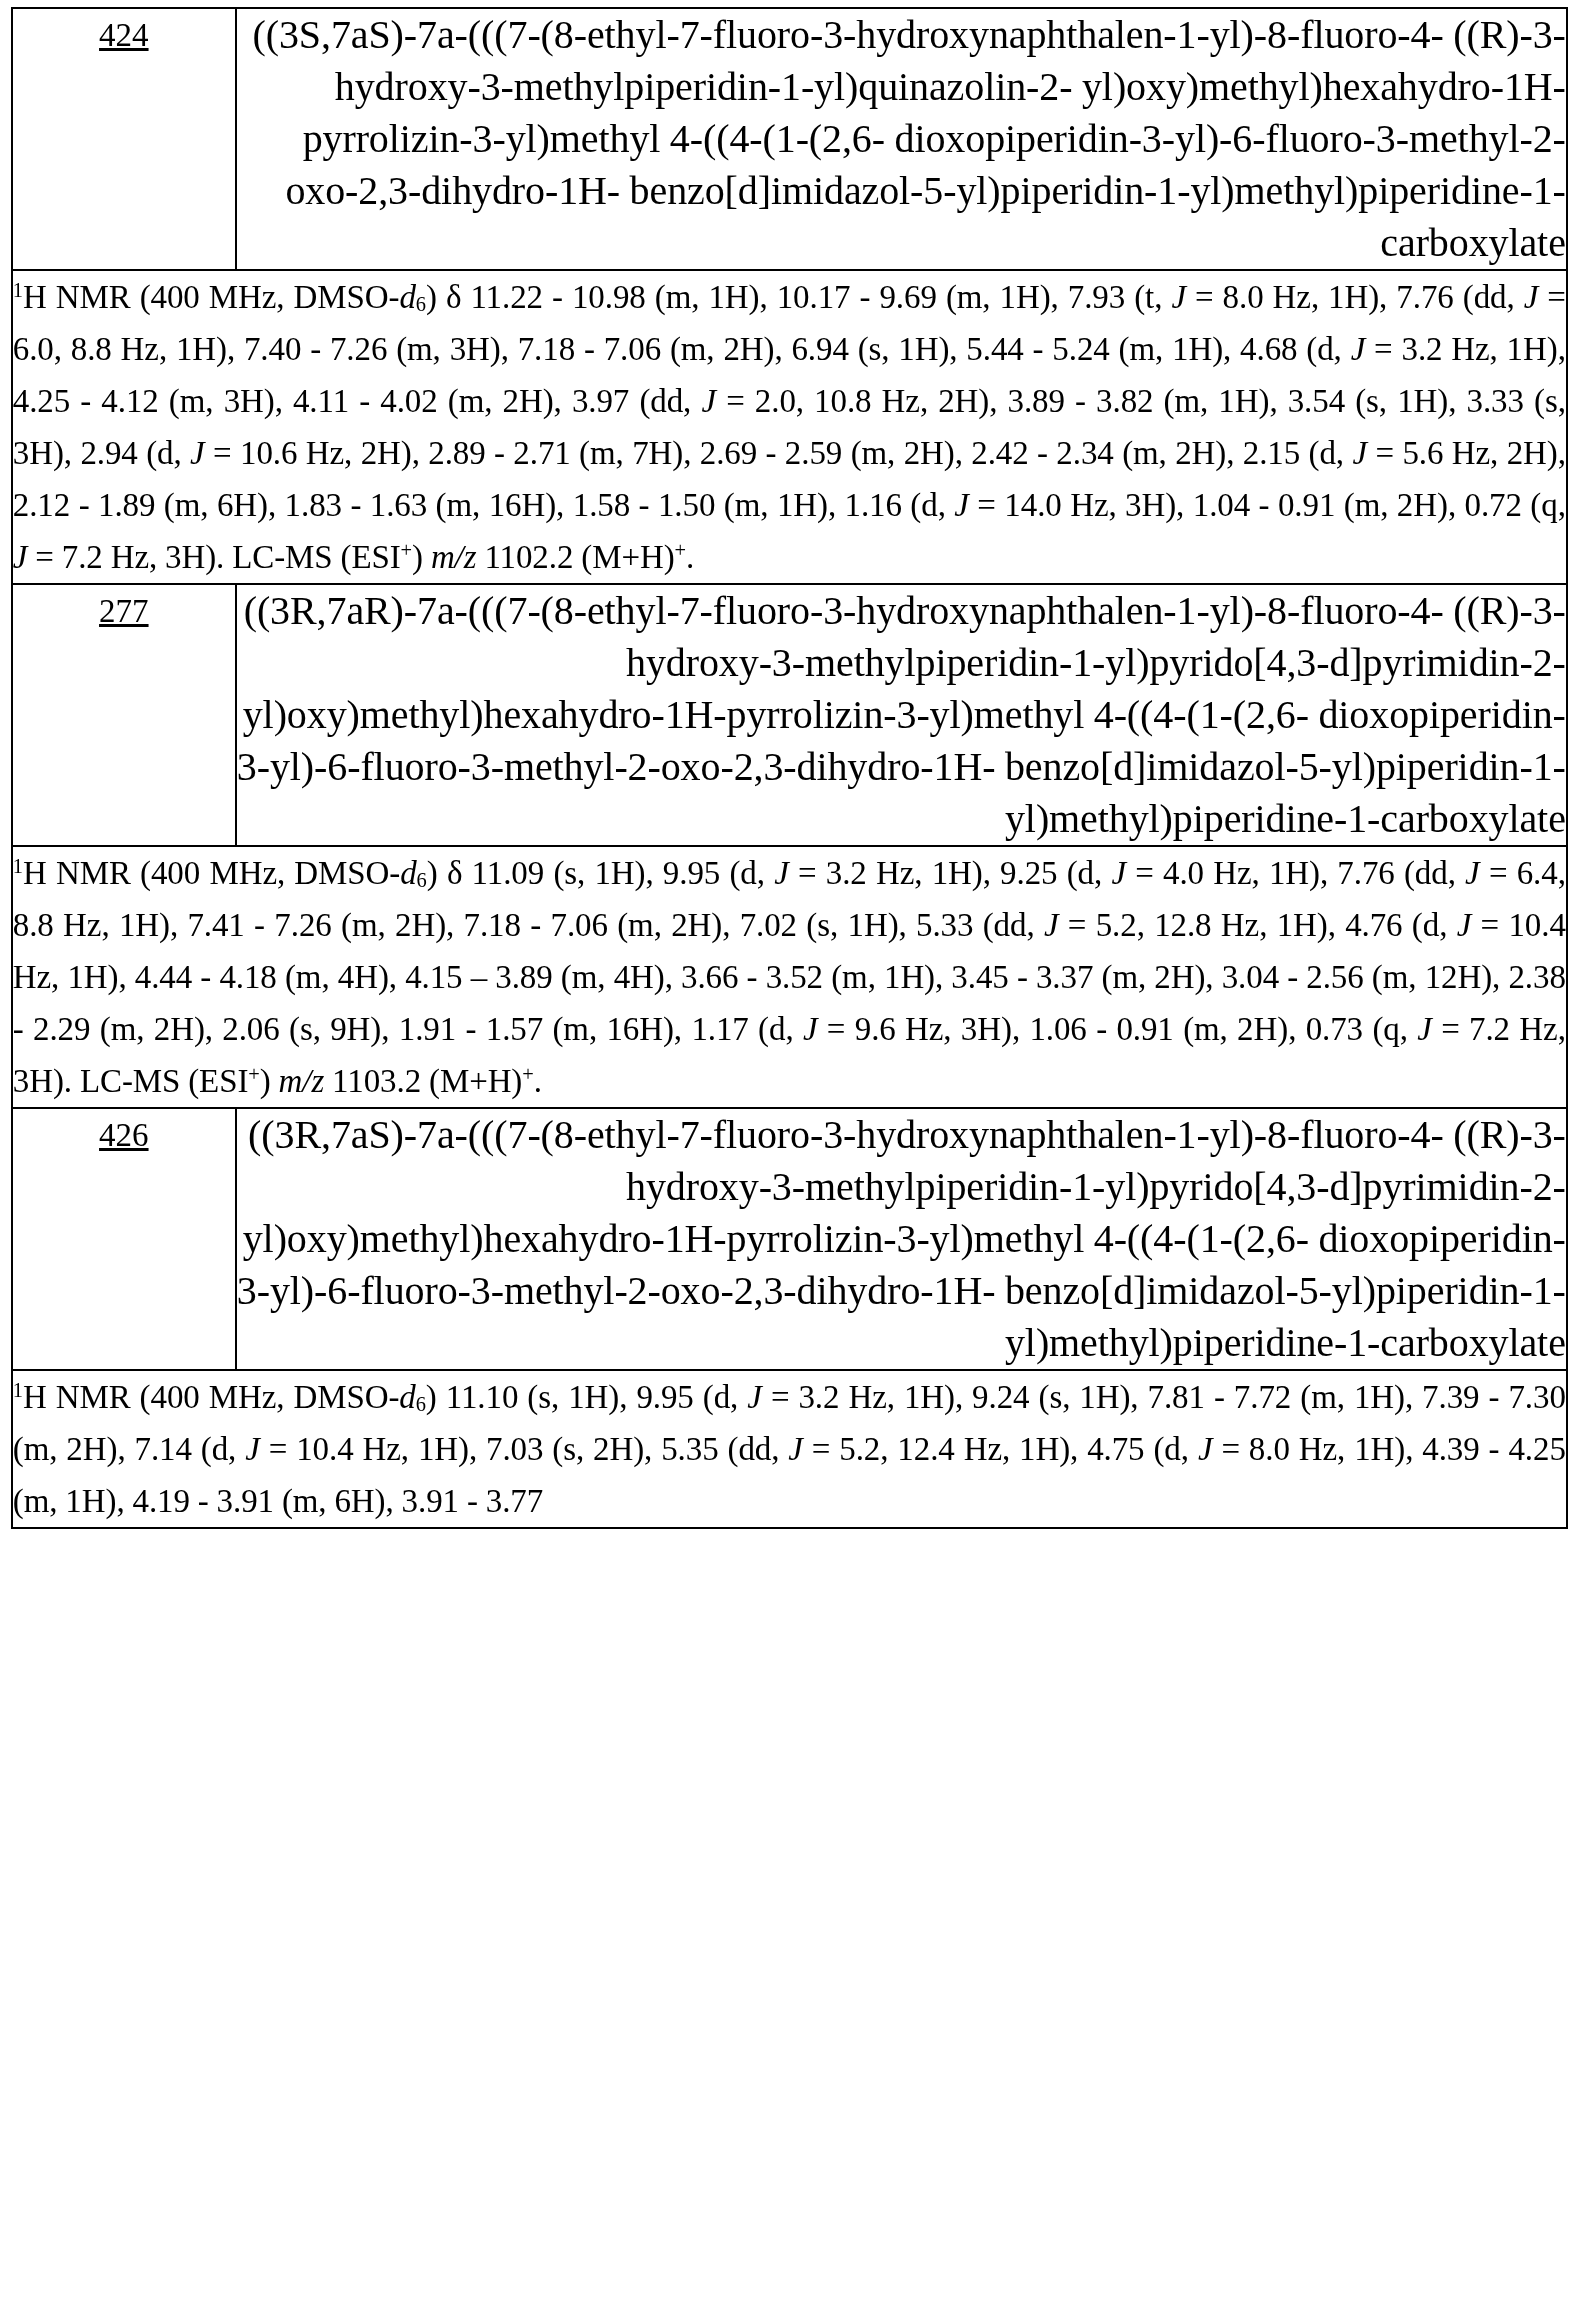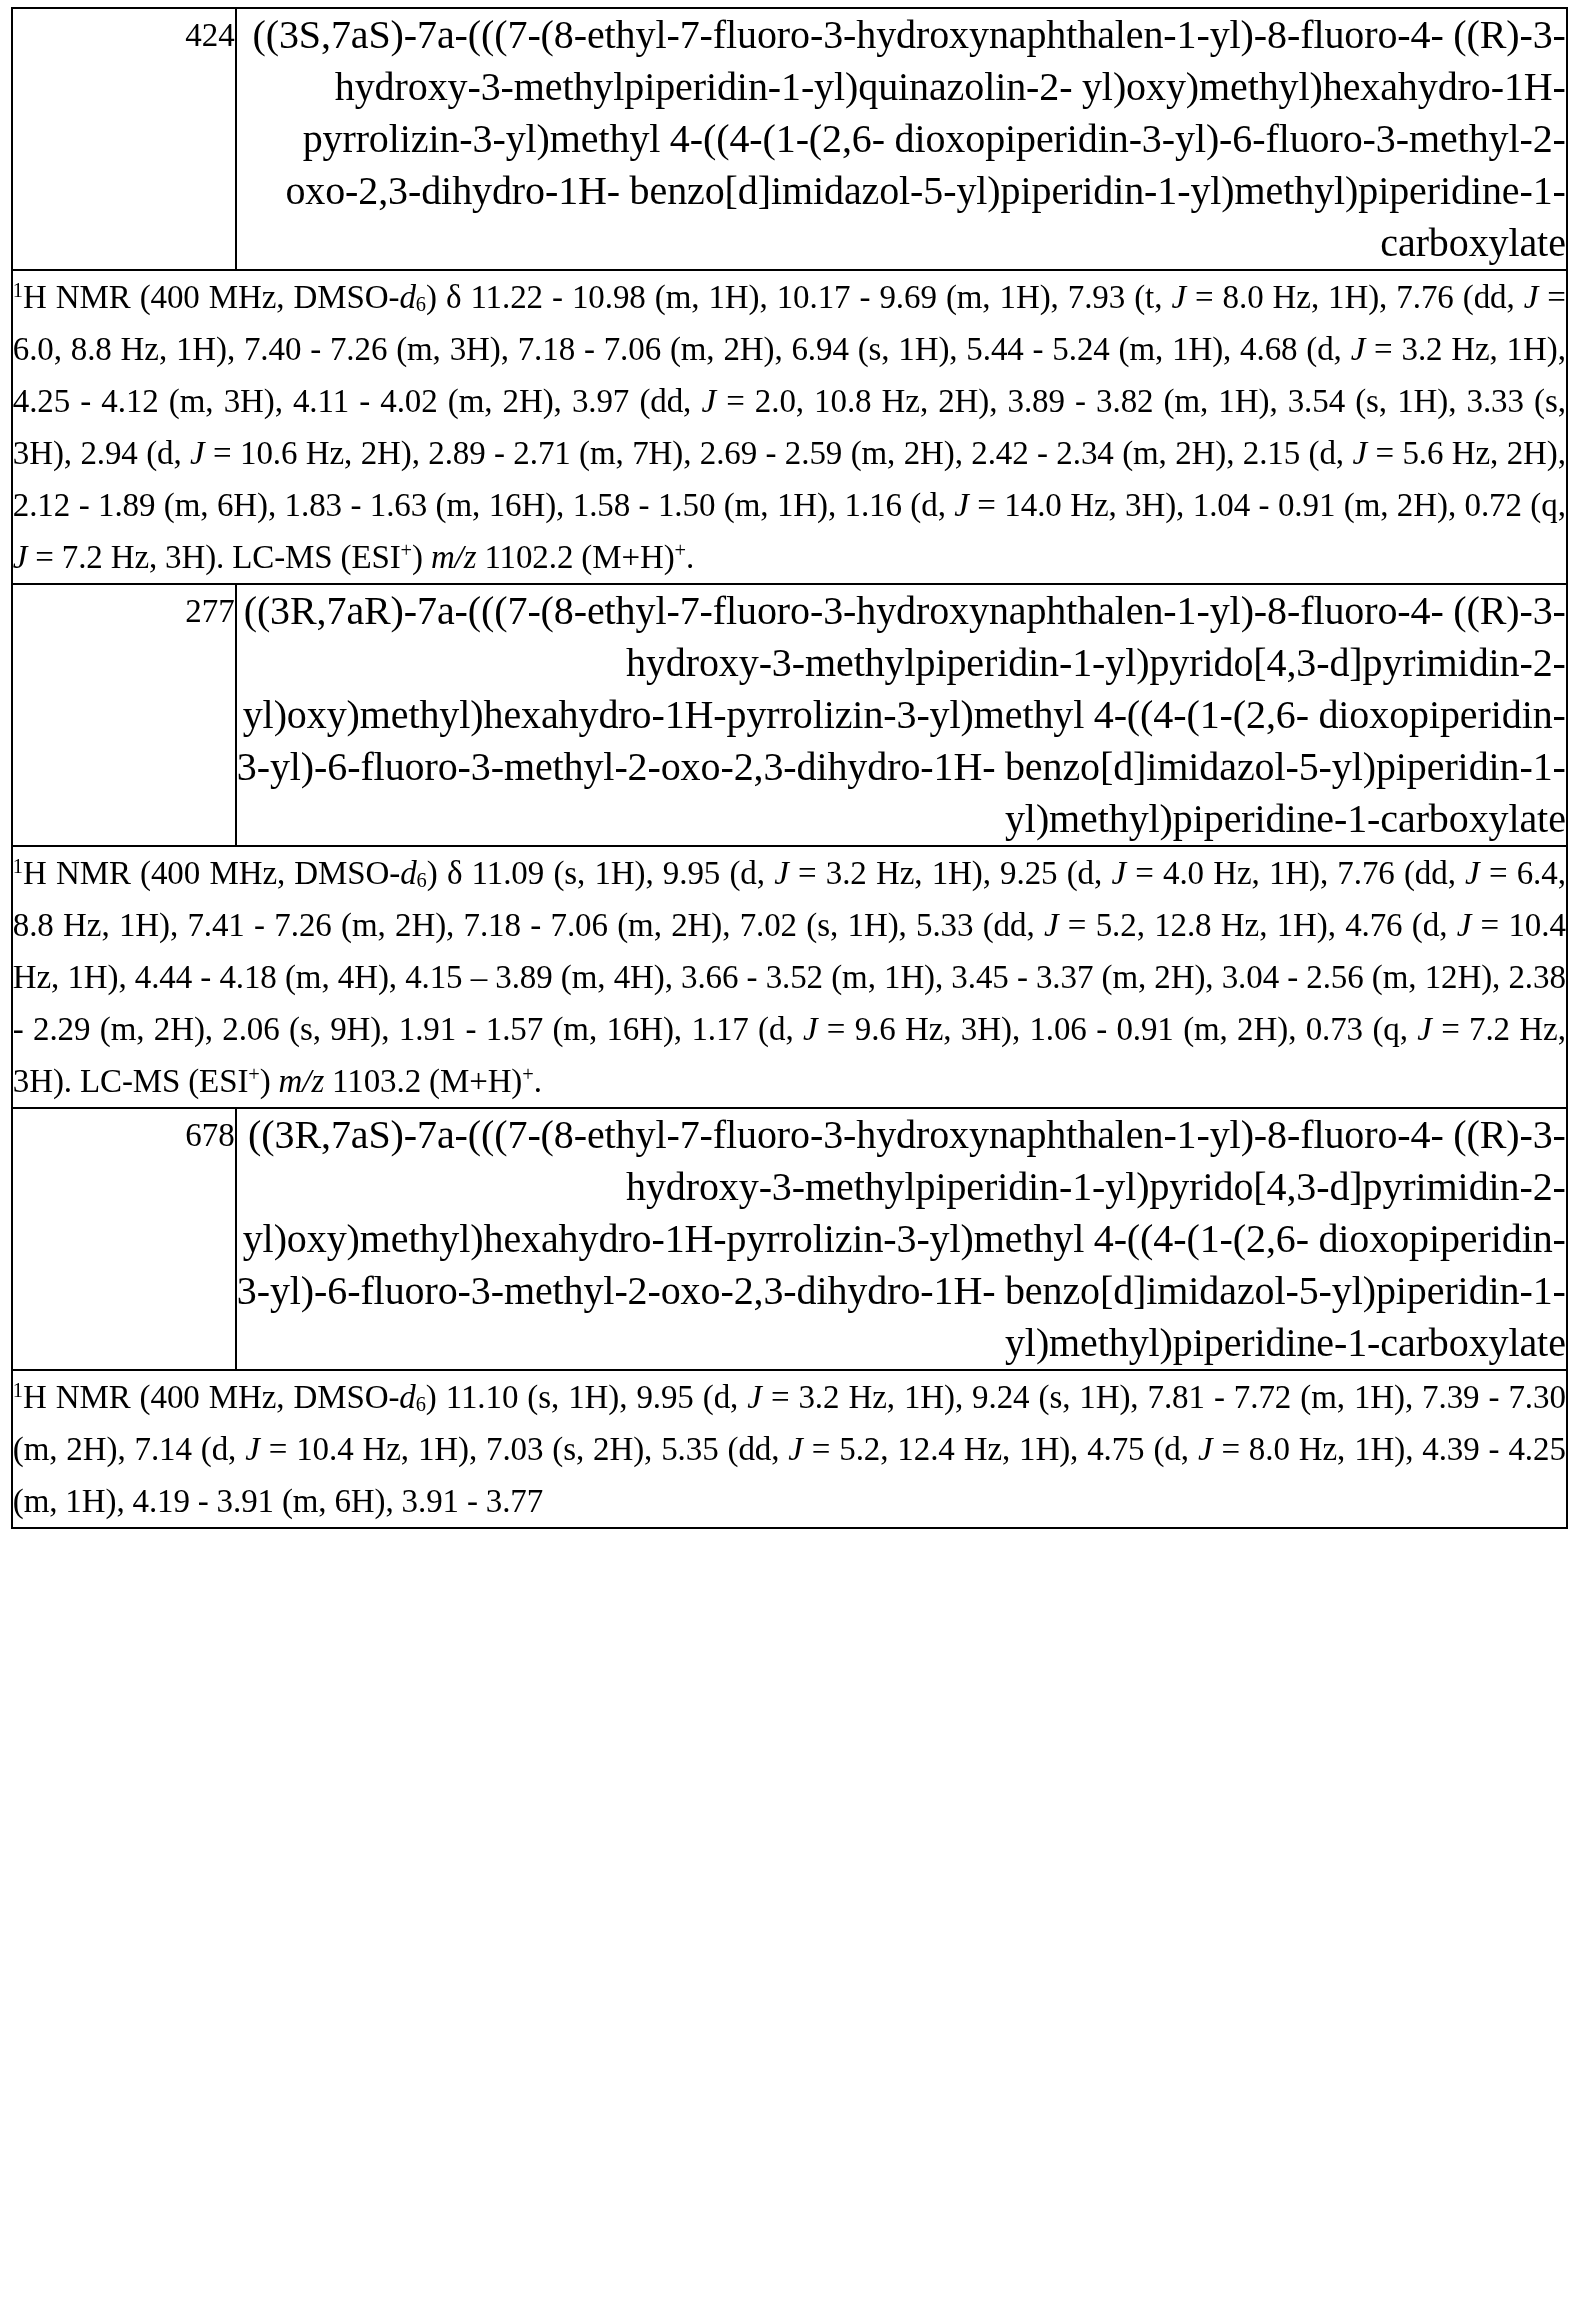--- a/index.html
+++ b/index.html
@@ -33,24 +33,25 @@
 
   table.patent-table td {
     border: 2.5px solid #000000;
     vertical-align: top;
     padding: 0;
   }
 
   
   td.num-cell {
     width: 224px;
-    text-align: right;
+    text-align: center;
     padding: 11.6px 15px 11.6px 0;
     font-size: 33px;
     line-height: 52px;
+    text-decoration: underline;
   }
 
   
   td.name-cell {
     padding: 11.6px 13.3px 13.3px 15px;
     font-size: 40px;
     line-height: 52px;
     letter-spacing: -0.1px;
     word-spacing: -0.4px;
     text-align: right;
@@ -125,21 +126,21 @@
           <span class="para">benzo[d]imidazol-5-yl)piperidin-1-yl)methyl)piperidine-1-carboxylate</span>
         </td>
       </tr>
 
       <tr>
         <td class="data-cell" colspan="2"><sup>1</sup><span>H NMR (400 MHz, DMSO-</span><i>d</i><sub>6</sub><span>) δ 11.09 (s, 1H), 9.95 (d, </span><span><i>J </i>= 3.2 Hz, 1H), 9.25 (d, <i>J</i> = 4.0 Hz, 1H), 7.76 (dd, <i>J</i> = 6.4, 8.8 Hz, 1H), 7.41 - 7.26 (m, 2H), 7.18 - 7.06 (m, 2H), 7.02 (s, 1H), 5.33 (dd, <i>J</i> = 5.2, 12.8 Hz, 1H), 4.76 (d, <i>J</i> = 10.4 Hz, 1H), 4.44 - 4.18 (m, 4H), 4.15 – 3.89 (m, 4H), 3.66 - 3.52 (m, 1H), 3.45 - 3.37 (m, 2H), 3.04 - 2.56 (m, 12H), 2.38 - 2.29 (m, 2H), 2.06 (s, 9H), 1.91 - 1.57 (m, 16H), 1.17 (d, <i>J</i> = 9.6 Hz, 3H), 1.06 - 0.91 (m, 2H), 0.73 (q, <i>J</i> = 7.2 Hz, 3H).</span> <span>LC-MS (ESI</span><sup>+</sup>) <i>m/z</i> <span>1103.2</span> <span class="nowrap"><span>(M+H)</span><sup>+</sup><span>.</span></span></td>
       </tr>
 
       <tr>
         <td class="num-cell">
-          <span>678</span>
+          <span>426</span>
         </td>
         <td class="name-cell">
           <span class="para">((3R,7aS)-7a-(((7-(8-ethyl-7-fluoro-3-hydroxynaphthalen-1-yl)-8-fluoro-4-</span>
           <span class="para">((R)-3-hydroxy-3-methylpiperidin-1-yl)pyrido[4,3-d]pyrimidin-2-</span>
           <span class="para">yl)oxy)methyl)hexahydro-1H-pyrrolizin-3-yl)methyl 4-((4-(1-(2,6-</span>
           <span class="para">dioxopiperidin-3-yl)-6-fluoro-3-methyl-2-oxo-2,3-dihydro-1H-</span>
           <span class="para">benzo[d]imidazol-5-yl)piperidin-1-yl)methyl)piperidine-1-carboxylate</span>
         </td>
       </tr>
 

